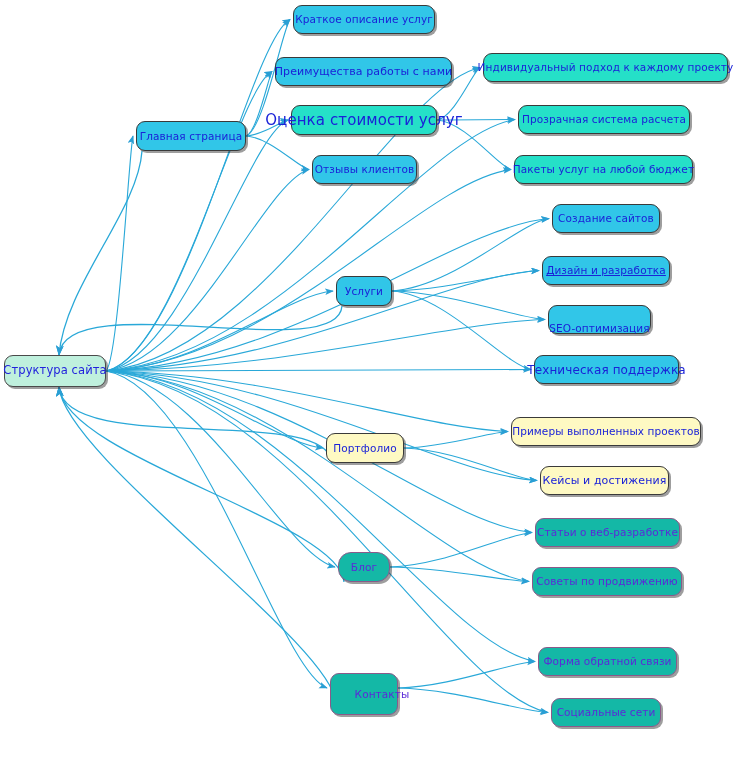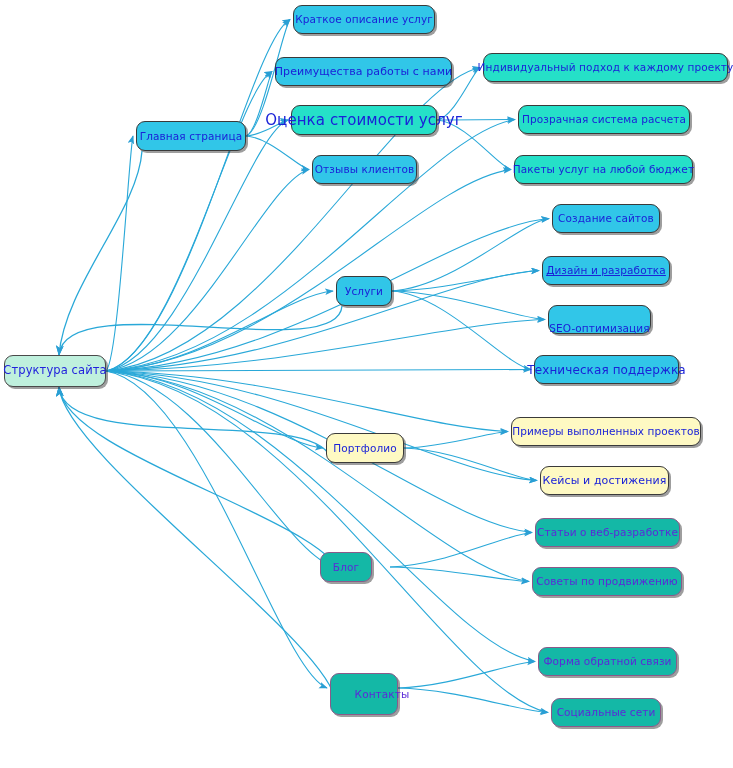--- a/index.html
+++ b/index.html
@@ -133,21 +133,21 @@
       </div>
       <div class="node lvl-lightblue" style="left: 326px; top: 433px; width: 78px; height: 30px;">
         <span style="font-size: 10.5px;">Портфолио</span>
       </div>
       <div class="node lvl-lightblue" style="left: 511px; top: 417px; width: 190px; height: 29px;">
         <span style="font-size: 10.5px;">Примеры выполненных проектов</span>
       </div>
       <div class="node lvl-lightblue" style="left: 540px; top: 466px; width: 129px; height: 29px;">
         <span style="font-size: 11px;">Кейсы и достижения</span>
       </div>
-      <div class="node lvl-pink" style="left: 320px; top: 552px; width: 52px; height: 30px;">
+      <div class="node lvl-pink" style="left: 338px; top: 552px; width: 52px; height: 30px; border-radius: 13px;">
         <span style="font-size: 10.5px;">Блог</span>
       </div>
       <div class="node lvl-pink" style="left: 535px; top: 518px; width: 145px; height: 29px;">
         <span style="font-size: 10.5px;">Статьи о веб-разработке</span>
       </div>
       <div class="node lvl-pink" style="left: 532px; top: 567px; width: 150px; height: 29px;">
         <span style="font-size: 10.5px;">Советы по продвижению</span>
       </div>
       <div class="node lvl-pink" style="left: 330px; top: 673px; width: 68px; height: 42px; padding-left: 36px;">
         <span style="font-size: 10.5px;">Контакты</span>

